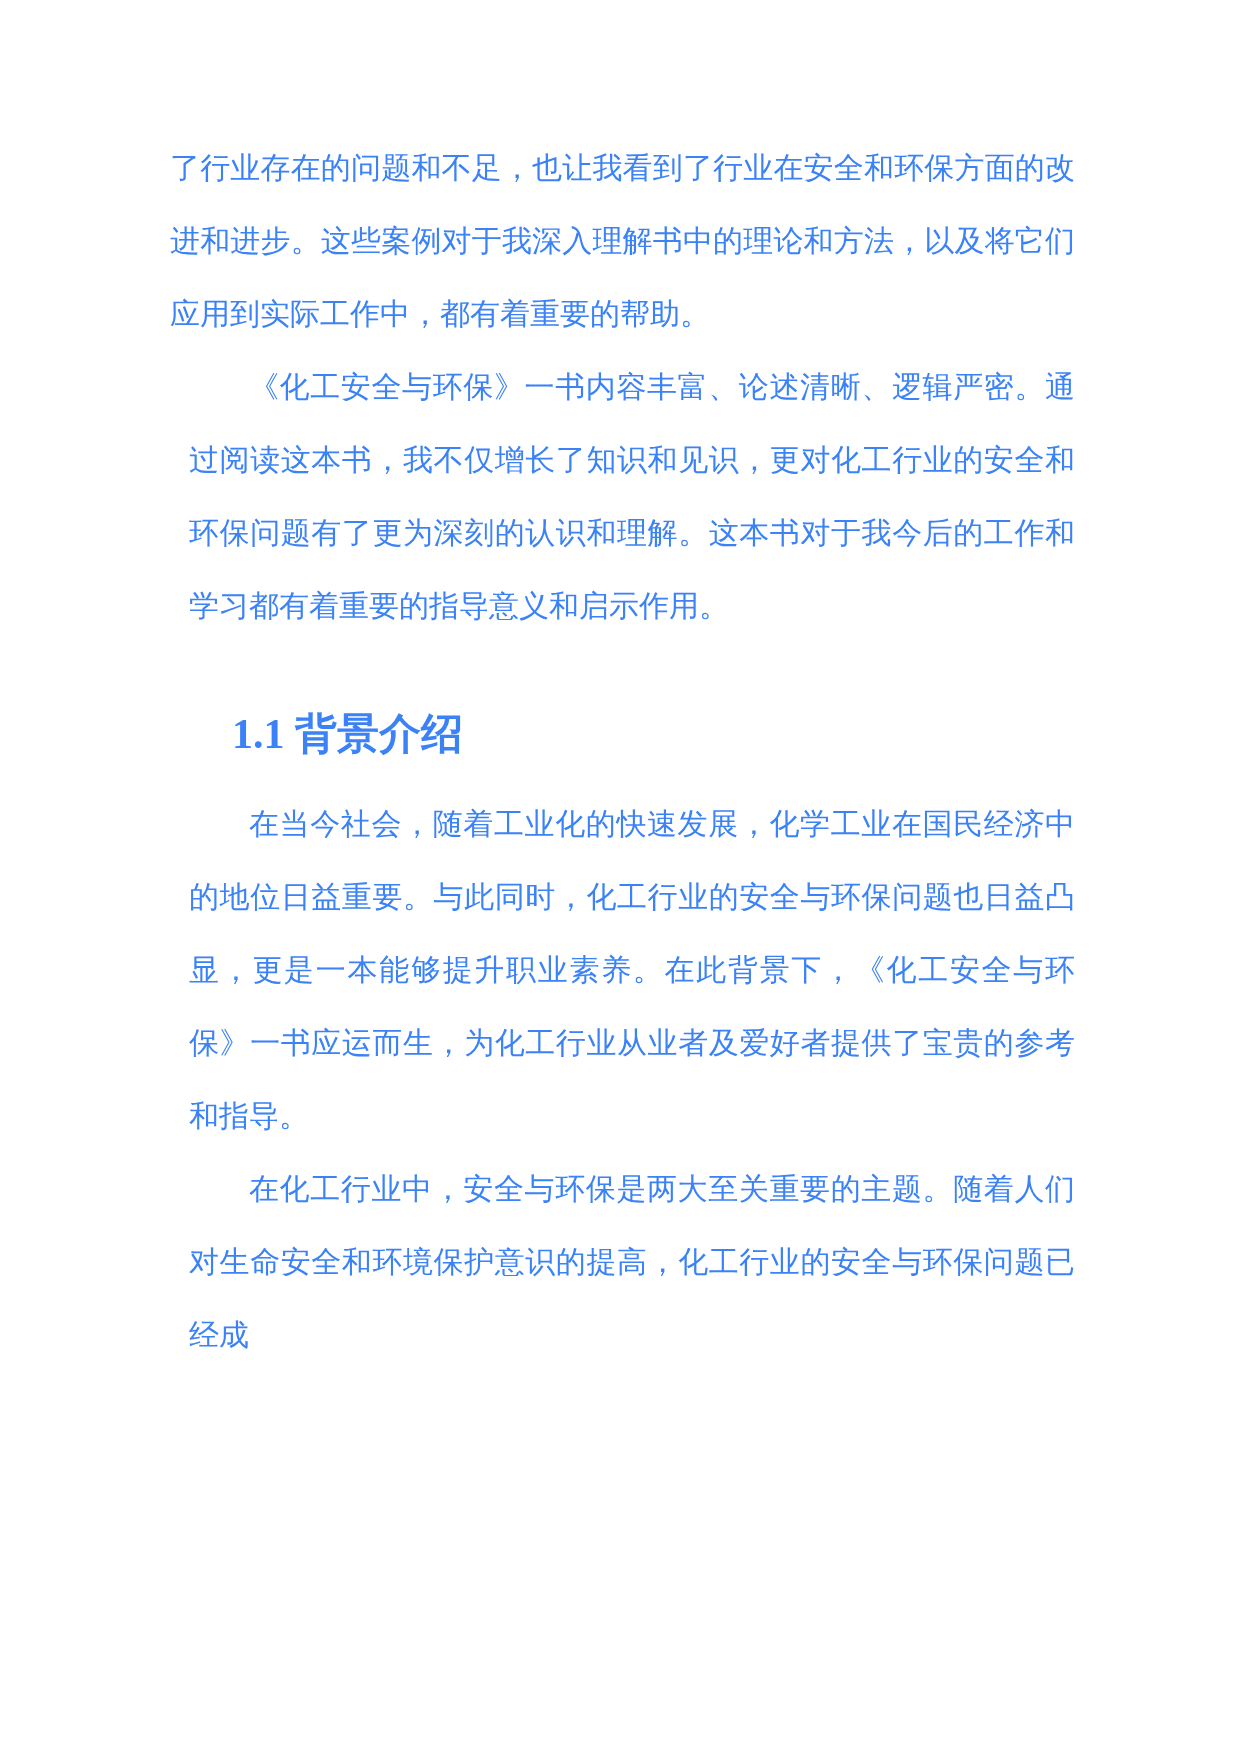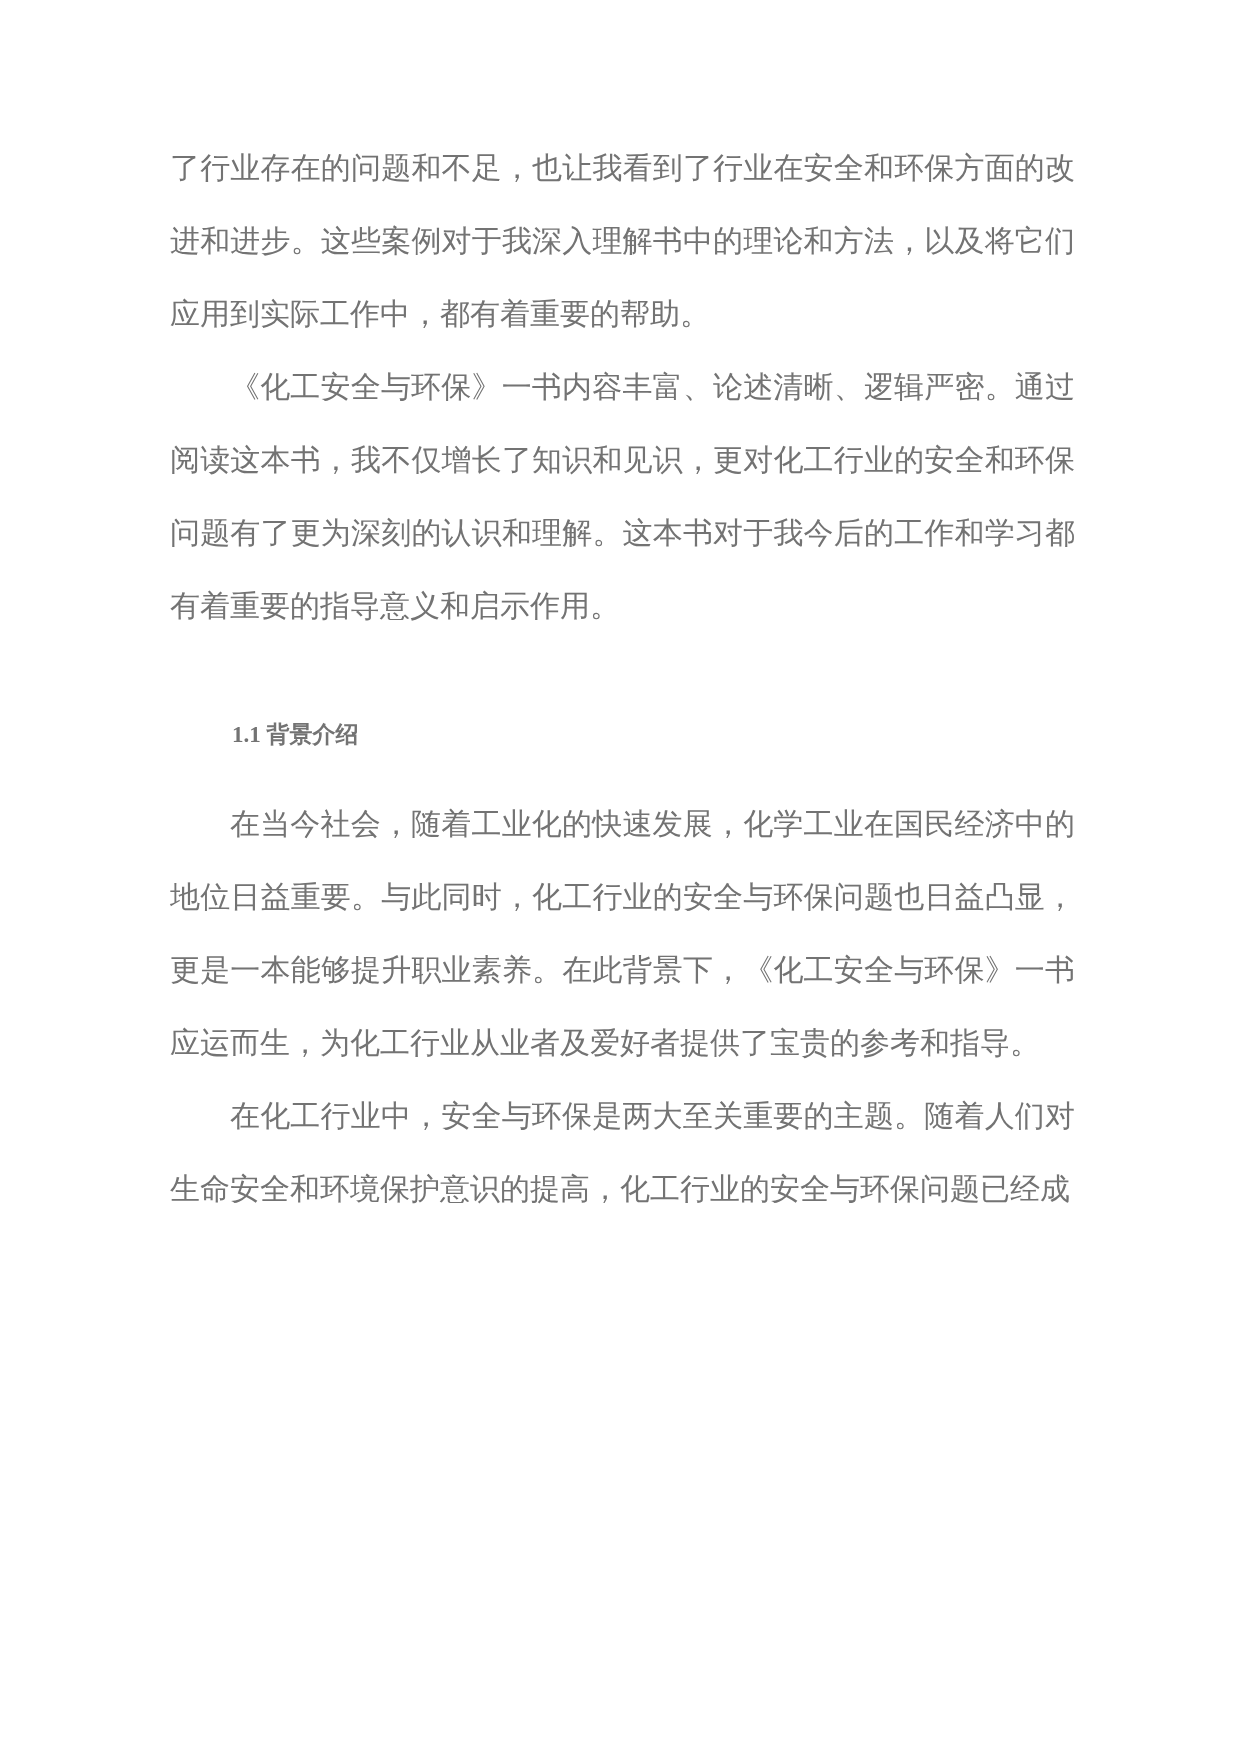--- a/index.html
+++ b/index.html
@@ -8,39 +8,40 @@
     background: #ffffff;
   }
   .page {
     position: relative;
     box-sizing: border-box;
     width: 1241px;
     height: 1754px;
     background: #ffffff;
     padding: 131px 166px 60px 170px;
     font-family: "Liberation Serif", "DejaVu Serif", serif;
-    color: #737373;
+    color: #3b82f6;
     overflow: hidden;
   }
   .para {
     margin: 0;
     font-size: 30px;
     line-height: 73px;
     text-align: justify;
     text-justify: inter-ideograph;
     word-break: normal;
     letter-spacing: 0;
   }
   .para.indent {
     text-indent: 2em;
+    margin-left: 19px;
   }
   .section-heading {
     margin: 56px 0 16px 0;
     padding-left: 62px;
-    font-size: 23px;
+    font-size: 42px;
     font-weight: bold;
     line-height: 73px;
     text-align: left;
   }
 </style>
 </head>
 <body>
 
 <div class="page">
   <p class="para">了行业存在的问题和不足，也让我看到了行业在安全和环保方面的改进和进步。这些案例对于我深入理解书中的理论和方法，以及将它们应用到实际工作中，都有着重要的帮助。</p>

